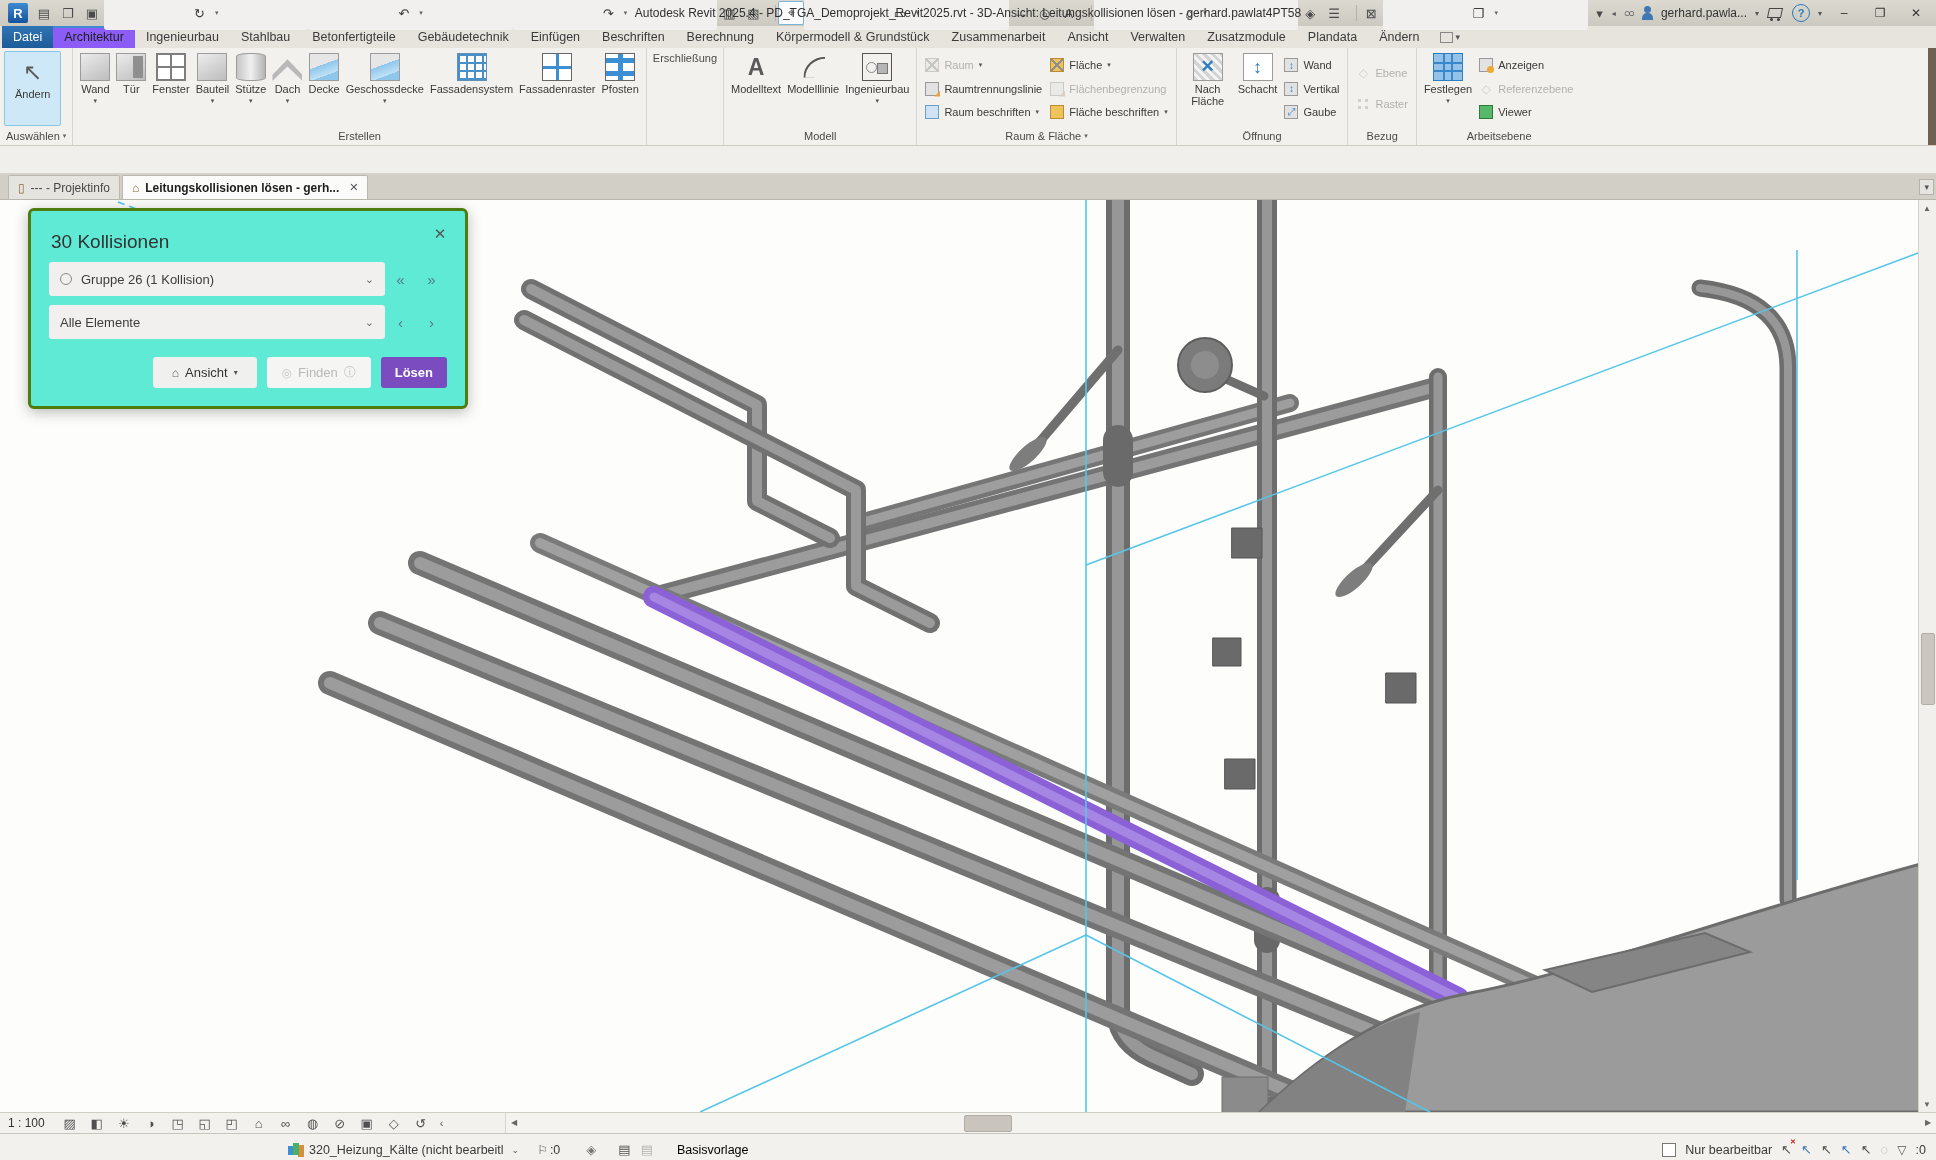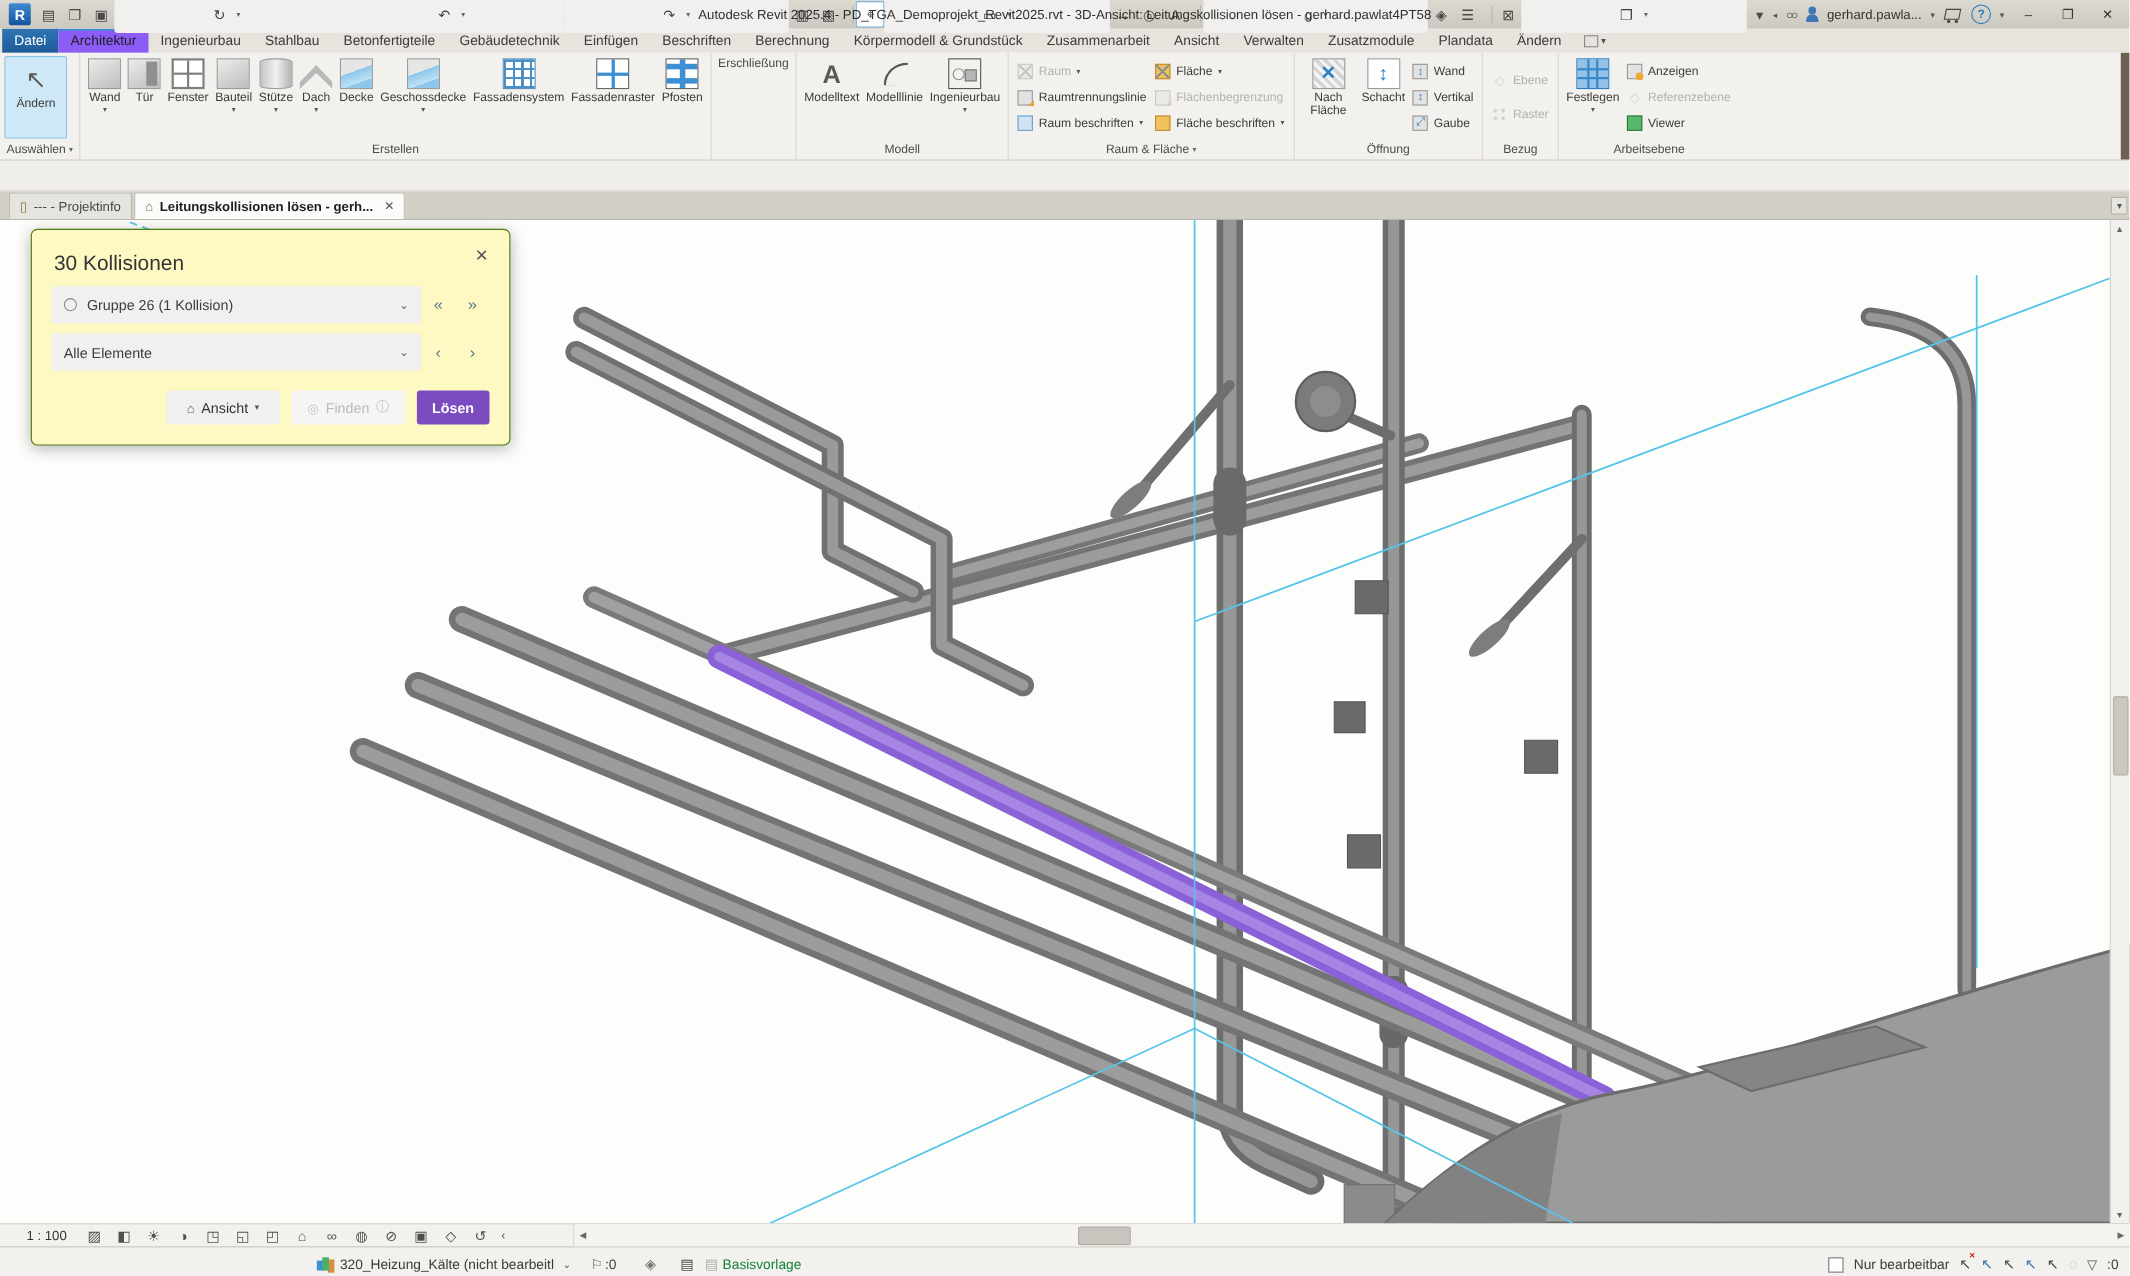--- a/index.html
+++ b/index.html
@@ -128,21 +128,21 @@
   .dtabs-end{margin-left:auto;margin-right:2px;align-self:center;font-size:9px;color:#555;
              border:1px solid #b5b2aa;background:#e6e4df;padding:2px 4px}
   
   .canvas{height:912px;position:relative;background:#fdfdfc;flex:none;overflow:hidden}
   .canvas svg{position:absolute;left:0;top:0}
   .vscroll{position:absolute;right:0;top:0;bottom:0;width:17px;background:#f1f0ec;border-left:1px solid #d5d2ca;z-index:5}
   .vscroll .arr{position:absolute;left:0;width:16px;height:16px;display:flex;align-items:center;justify-content:center;
                 font-size:8px;color:#666}
   .vthumb{position:absolute;left:2px;width:12px;top:433px;height:70px;background:#cbc7c0;border:1px solid #b2aea6;border-radius:2px}
   
-  .dialog{position:absolute;left:28px;top:8px;width:398px;background:#fef9c3;border:1px solid #4d7c0f;
+  .dialog{position:absolute;left:28px;top:8px;width:398px;background:#5eead4;border:3px solid #4d7c0f;
           border-radius:6px;box-shadow:0 3px 14px rgba(0,0,0,.28);padding:16px 18px 18px 18px;z-index:10}
   .dlg-title{font-size:19px;color:#333;margin:4px 0 2px 2px}
   .dlg-close{position:absolute;right:15px;top:13px;font-size:15px;color:#555;width:20px;height:20px;
              display:flex;align-items:center;justify-content:center}
   .ddrow{display:flex;align-items:center;margin-top:9px}
   .ddrow:first-of-type{margin-top:16px}
   .dd{flex:1;height:34px;background:#f1f0ef;border-radius:3px;display:flex;align-items:center;
       padding:0 11px;gap:9px;font-size:13px;color:#3c3c3c}
   .dd .circ{width:10px;height:10px;border:1.5px solid #8a8a8a;border-radius:50%;flex:none}
   .dd .chev{margin-left:auto;color:#707070;font-size:11px}
@@ -150,42 +150,42 @@
   .btnrow{display:flex;justify-content:flex-end;align-items:center;gap:10px;margin-top:18px}
   .dbtn{height:31px;border-radius:3px;display:flex;align-items:center;justify-content:center;gap:6px;
         font-size:13px;padding:0 14px;background:#f0f0ee;color:#333;min-width:104px;box-sizing:border-box}
   .dbtn .bglyph{font-size:12px;color:#666}
   .dbtn .cv{font-size:8px;color:#555}
   .dbtn.disabled{color:#b9b9b7;background:#f5f5f3}
   .dbtn.disabled .bglyph{color:#c5c5c3}
   .dbtn.primary{background:#7a4cc0;color:#fff;min-width:62px;font-weight:bold}
   
   .bottomrow{height:20px;display:flex;flex:none;background:#f2f1ed;border-top:1px solid #d0cdc5}
-  .viewbar{width:497px;display:flex;align-items:center;gap:3px;font-size:12px;padding-left:24px;flex:none}
+  .viewbar{width:497px;display:flex;align-items:center;gap:3px;font-size:12px;padding-left:8px;flex:none}
   .viewbar .scale{margin-right:10px;color:#333}
   .vi{width:24px;height:18px;display:flex;align-items:center;justify-content:center;font-size:13px;color:#4f4f4f}
   .vb-collapse{margin-left:4px;color:#555;font-size:11px}
   .hscroll{flex:1;position:relative;background:#f4f3f0;border-left:1px solid #d8d5cd}
   .hs-arr{position:absolute;top:0;width:16px;height:19px;display:flex;align-items:center;justify-content:center;
           font-size:8px;color:#666}
   .hthumb{position:absolute;left:458px;top:2px;width:46px;height:15px;background:#c9c5be;border:1px solid #b0aca4;border-radius:2px}
   
   .statusbar{height:31px;background:#f2f1ed;border-top:1px solid #c8c5bd;display:flex;align-items:center;
              font-size:12.5px;color:#3a3a3a;padding:0 10px;flex:none;white-space:nowrap}
   .ws-group{display:flex;align-items:center;gap:6px;margin-left:278px}
   .wsicon{width:15px;height:14px;position:relative}
   .wsicon::before{content:"";position:absolute;left:0;top:3px;width:7px;height:9px;background:#3e8fd4}
   .wsicon::after{content:"";position:absolute;left:5px;top:0;width:6px;height:12px;background:#49b06a;box-shadow:5px 2px 0 #d4903e}
   .ws-chev{font-size:9px;color:#555;margin-left:2px}
   .req{display:flex;align-items:center;gap:2px;margin-left:18px}
   .flagg{font-size:12px;color:#555}
   .sphere{margin-left:26px;font-size:13px;color:#777}
   .lsticon{margin-left:22px;font-size:13px;color:#4f4f4f}
   .lsticon.gray{color:#b5b3ae;margin-left:10px}
-  .tmpl{color:#15803d;margin-left:4px}
+  .tmpl{color:#000000;margin-left:24px}
   .sb-right{margin-left:auto;display:flex;align-items:center;gap:9px}
   .cb{width:12px;height:12px;border:1px solid #777;background:#fff;flex:none}
   .curs{font-size:13px;color:#4f4f4f;position:relative}
   .curs.redx::after{content:"✕";position:absolute;right:-4px;top:-4px;font-size:7px;color:#cc2222;font-weight:bold}
   .curs.blue{color:#3e78b5}
   .dotted{font-size:13px;color:#9a9a9a}
   .funnel{font-size:12px;color:#555}
 </style>
 </head>
 <body>

